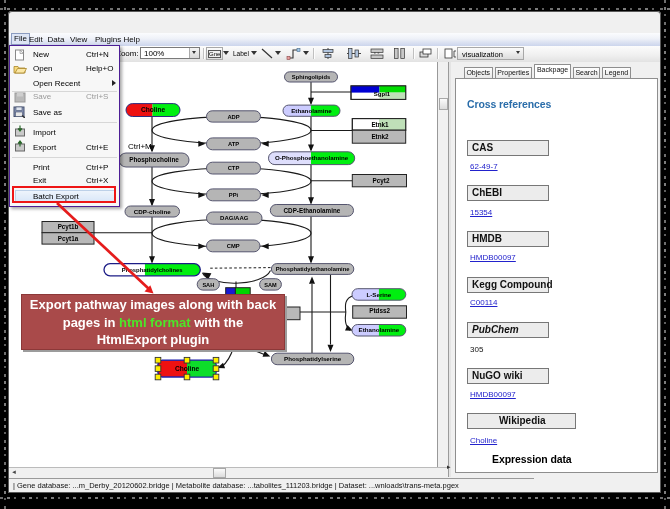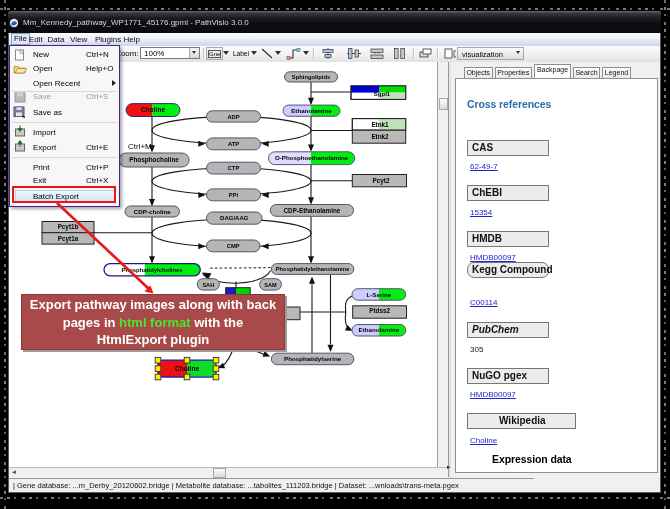--- a/index.html
+++ b/index.html
@@ -43,27 +43,20 @@
   .sb{position:absolute;background:#f0f0f0;}
   .sthumb{position:absolute;background:linear-gradient(180deg,#fbfbfb,#dcdcdc);border:1px solid #a8a8a8;}
 </style></head>
 <body>
  <div class="abs antH" style="left:0;top:8px;width:670px;"></div>
  <div class="abs antH" style="left:0;top:497px;width:670px;"></div>
  <div class="abs antV" style="left:4px;top:0;height:509px;"></div>
  <div class="abs antV" style="left:664px;top:0;height:509px;"></div>
 
  <div id="win" class="abs">
-  <div id="titlebar" class="abs">
-    <svg style="position:absolute;left:1px;top:7px" width="10" height="10" viewBox="0 0 10 10">
-      <circle cx="5" cy="5" r="4.2" fill="#dfe4f2"></circle>
-        <path d="M2 6.5 C3.2 2.5,6.8 2.5,8 5 C6.8 7.5,3.5 8.2,2 6.5 Z" fill="#3355bb"></path>
-    </svg>
-    <span style="position:absolute;left:15px;top:7px;">Mm_Kennedy_pathway_WP1771_45176.gpml - PathVisio 3.0.0</span>
-  </div>
   <div id="menubar" class="abs">
     <span style="left:2px;top:0px;border:1px solid #8b9cc0;background:#dde5f5;padding:0 2px 1px 2px;">File</span>
     <span style="left:20px;">Edit</span>
       <span style="left:38.5px;">Data</span>
     <span style="left:61px;">View</span>
       <span style="left:86px;">Plugins</span>
     <span style="left:114.5px;">Help</span>
   </div>
   <div id="toolbar" class="abs">
     <svg style="position:absolute;left:3px;top:1px" width="13" height="13">
@@ -150,25 +143,25 @@
     <div class="tab" style="left:122px;width:25px;">Search</div>
     <div class="tab" style="left:151px;width:27px;">Legend</div>
     <div id="tabpane">
       <div style="position:absolute;left:11px;top:19px;font-size:10.5px;font-weight:bold;color:#2a6daa;letter-spacing:-0.1px;">Cross references</div>
       <div class="refhdr" style="top:61px;">CAS</div>      
         <div class="reflink" style="top:83px;">62-49-7</div>
       <div class="refhdr" style="top:106px;">ChEBI</div>   
         <div class="reflink" style="top:129px;">15354</div>
       <div class="refhdr" style="top:152px;">HMDB</div>    
         <div class="reflink" style="top:174px;">HMDB00097</div>
-      <div class="refhdr" style="top:183px;border-radius:7px;">Kegg Compound</div>
+      <div class="refhdr" style="top:198px;">Kegg Compound</div>
         <div class="reflink" style="top:219px;">C00114</div>
       <div class="refhdr" style="top:243px;font-style:italic;">PubChem</div> 
         <div class="reflink" style="top:266px;color:#111;text-decoration:none;">305</div>
-      <div class="refhdr" style="top:289px;">NuGO pgex</div>
+      <div class="refhdr" style="top:289px;">NuGO wiki</div>
         <div class="reflink" style="top:311px;">HMDB00097</div>
       <div class="refhdr" style="top:334px;padding-left:31px;">Wikipedia</div>
         <div class="reflink" style="top:357px;">Choline</div>
       <div style="position:absolute;left:11px;top:374px;font-size:10.5px;font-weight:bold;letter-spacing:-0.1px;padding-left:25px;">Expression data</div>
     </div>
   </div>
 
   <div id="statusbar" class="abs">
       <span style="position:absolute;left:4px;top:2px;">| Gene database: ...m_Derby_20120602.bridge | Metabolite database: ...tabolites_111203.bridge | Dataset: ...wnloads\trans-meta.pgex</span>
     </div>

